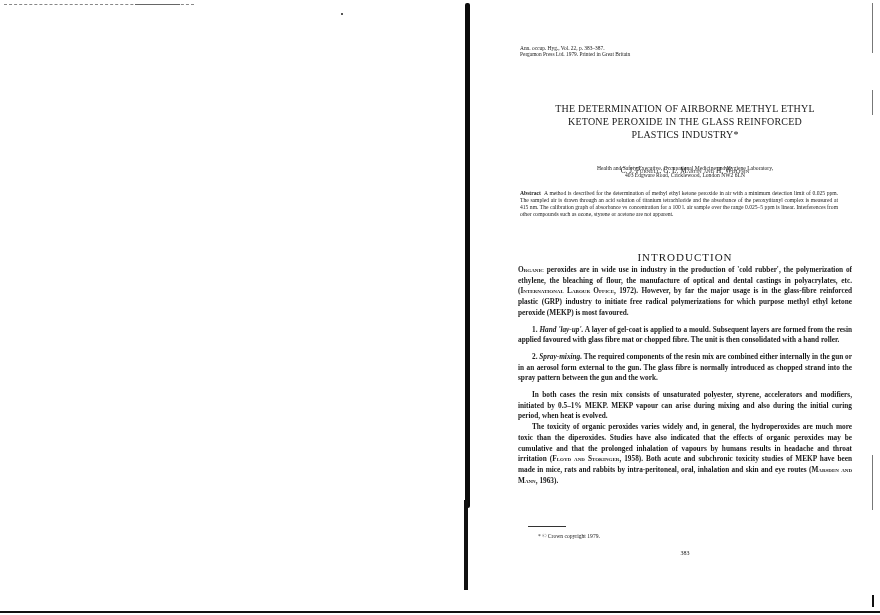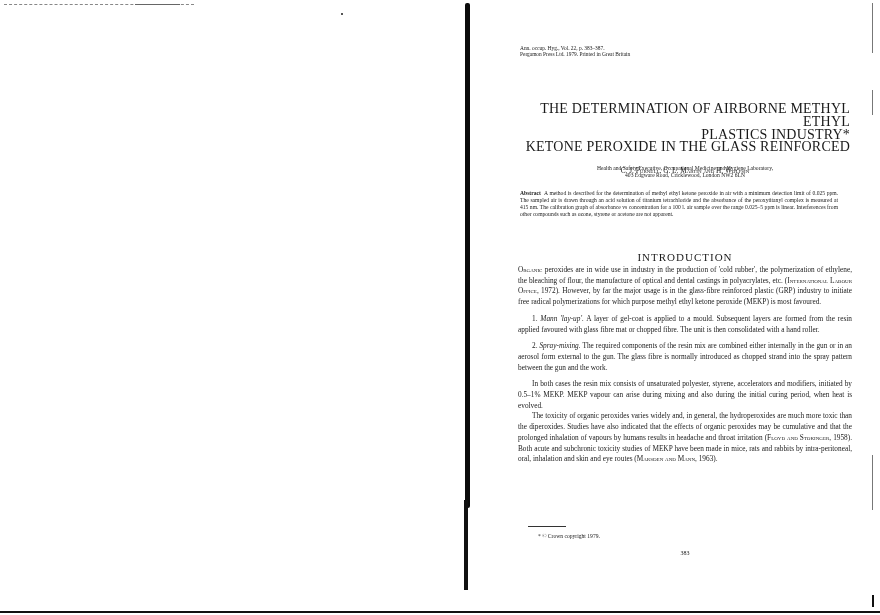--- a/index.html
+++ b/index.html
@@ -12,29 +12,29 @@
   .gutter { position:absolute; left:465px; top:3px; width:5px; height:505px; background:#0b0b0b; border-radius:2px; }
   .gutter2 { position:absolute; left:464px; top:500px; width:4px; height:90px; background:#111; }
   .right-edge { position:absolute; left:872px; width:1px; background:#777; }
   .right-edge.a { top:3px; height:50px; }
   .right-edge.b { top:90px; height:25px; }
   .right-edge.c { top:455px; height:55px; }
   .right-edge.d { top:595px; height:12px; width:2px; background:#111; }
   .bottom-rule { position:absolute; left:0; top:611px; width:880px; height:2px; background:#111; }
   .page { position:absolute; left:520px; top:45px; width:330px; font-size:8.2px; line-height:10.8px; }
   .journal { font-size:5.4px; line-height:6.2px; position:absolute; left:0; top:0; }
-  .title { position:absolute; top:58px; left:0; width:330px; text-align:right; font-size:14px;
+  .title { position:absolute; top:58px; left:0; width:330px; text-align:center; font-size:10px;
            line-height:12.8px; letter-spacing:0.2px; }
   .authors { position:absolute; top:121px; left:0; width:330px; text-align:center; font-size:7.3px; }
   .affil { position:absolute; top:120px; left:0; width:330px; text-align:center; font-size:5.6px; line-height:7px; }
   .abstract { position:absolute; top:145px; left:0; width:318px; font-size:5.6px; line-height:7.1px; text-align:justify; }
   .abstract b { font-weight:bold; }
   .sec-head { position:absolute; top:207px; left:0; width:330px; text-align:center; font-size:11px; letter-spacing:1px; }
   .body { position:absolute; top:220px; left:-2px; width:334px; font-size:7.3px; line-height:10.7px; text-align:justify; }
-  .body p { margin:0; }
+  .body p { margin:0;font-weight:bold; }
   .indent { text-indent:14px; }
   .gap { margin-top:6px !important; }
   .sc { font-variant:small-caps; }
   .fn-rule { position:absolute; top:481px; left:8px; width:38px; border-top:1px solid #333; }
   .footnote { position:absolute; top:486px; left:18px; font-size:5.6px; }
   .pageno { position:absolute; top:503px; left:0; width:330px; text-align:center; font-size:6px; }
 </style>
 </head>
 <body>
 
@@ -50,40 +50,40 @@
 <div class="bottom-rule"></div>
 
 <div class="page">
   <div class="journal">
     <div>Ann. occup. Hyg., Vol. 22, p. 383–387.</div>
     <div>Pergamon Press Ltd. 1979. Printed in Great Britain</div>
   </div>
 
   <div class="title">
     <div>THE DETERMINATION OF AIRBORNE METHYL ETHYL</div>
+    <div>KETONE PEROXIDE IN THE GLASS REINFORCED</div>
     <div>PLASTICS INDUSTRY*</div>
-    <div>KETONE PEROXIDE IN THE GLASS REINFORCED</div>
   </div>
 
   <div class="authors sc">C. J. Purnell, G. L. Martin and H. Wolfsin</div>
 
   <div class="affil">
     <div>Health and Safety Executive, Occupational Medicine and Hygiene Laboratory,</div>
     <div>403 Edgware Road, Cricklewood, London NW2 6LN</div>
   </div>
 
   <div class="abstract">
     <b>Abstract</b>&nbsp;&nbsp;<span>A method is described for the determination of methyl ethyl ketone peroxide in air with a minimum detection limit of 0.025 ppm. The sampled air is drawn through an acid solution of titanium tetrachloride and the absorbance of the peroxytitanyl complex is measured at 415 nm. The calibration graph of absorbance vs concentration for a 100 l. air sample over the range 0.025–5 ppm is linear. Interferences from other compounds such as ozone, styrene or acetone are not apparent.</span>
   </div>
 
   <div class="sec-head">INTRODUCTION</div>
 
   <div class="body">
     <p><span class="sc">Organic</span><span> peroxides are in wide use in industry in the production of 'cold rubber', the polymerization of ethylene, the bleaching of flour, the manufacture of optical and dental castings in polyacrylates, etc. (</span><span class="sc">International Labour Office</span><span>, 1972). However, by far the major usage is in the glass-fibre reinforced plastic (GRP) industry to initiate free radical polymerizations for which purpose methyl ethyl ketone peroxide (MEKP) is most favoured.</span></p>
-    <p class="indent gap"><span>1. </span><i>Mann 'lay-up'.</i><span> A layer of gel-coat is applied to a mould. Subsequent layers are formed from the resin applied favoured with glass fibre mat or chopped fibre. The unit is then consolidated with a hand roller.</span></p>
+    <p class="indent gap"><span>1. </span><i>Hand 'lay-up'.</i><span> A layer of gel-coat is applied to a mould. Subsequent layers are formed from the resin applied favoured with glass fibre mat or chopped fibre. The unit is then consolidated with a hand roller.</span></p>
     <p class="indent gap"><span>2. </span><i>Spray-mixing.</i><span> The required components of the resin mix are combined either internally in the gun or in an aerosol form external to the gun. The glass fibre is normally introduced as chopped strand into the spray pattern between the gun and the work.</span></p>
     <p class="indent gap">In both cases the resin mix consists of unsaturated polyester, styrene, accelerators and modifiers, initiated by 0.5–1% MEKP. MEKP vapour can arise during mixing and also during the initial curing period, when heat is evolved.</p>
     <p class="indent"><span>The toxicity of organic peroxides varies widely and, in general, the hydroperoxides are much more toxic than the diperoxides. Studies have also indicated that the effects of organic peroxides may be cumulative and that the prolonged inhalation of vapours by humans results in headache and throat irritation (</span><span class="sc">Floyd and Stokinger</span><span>, 1958). Both acute and subchronic toxicity studies of MEKP have been made in mice, rats and rabbits by intra-peritoneal, oral, inhalation and skin and eye routes (</span><span class="sc">Marsden and Mann</span><span>, 1963).</span></p>
   </div>
 
   <div class="fn-rule"></div>
   <div class="footnote">* © Crown copyright 1979.</div>
   <div class="pageno">383</div>
 </div>
 

